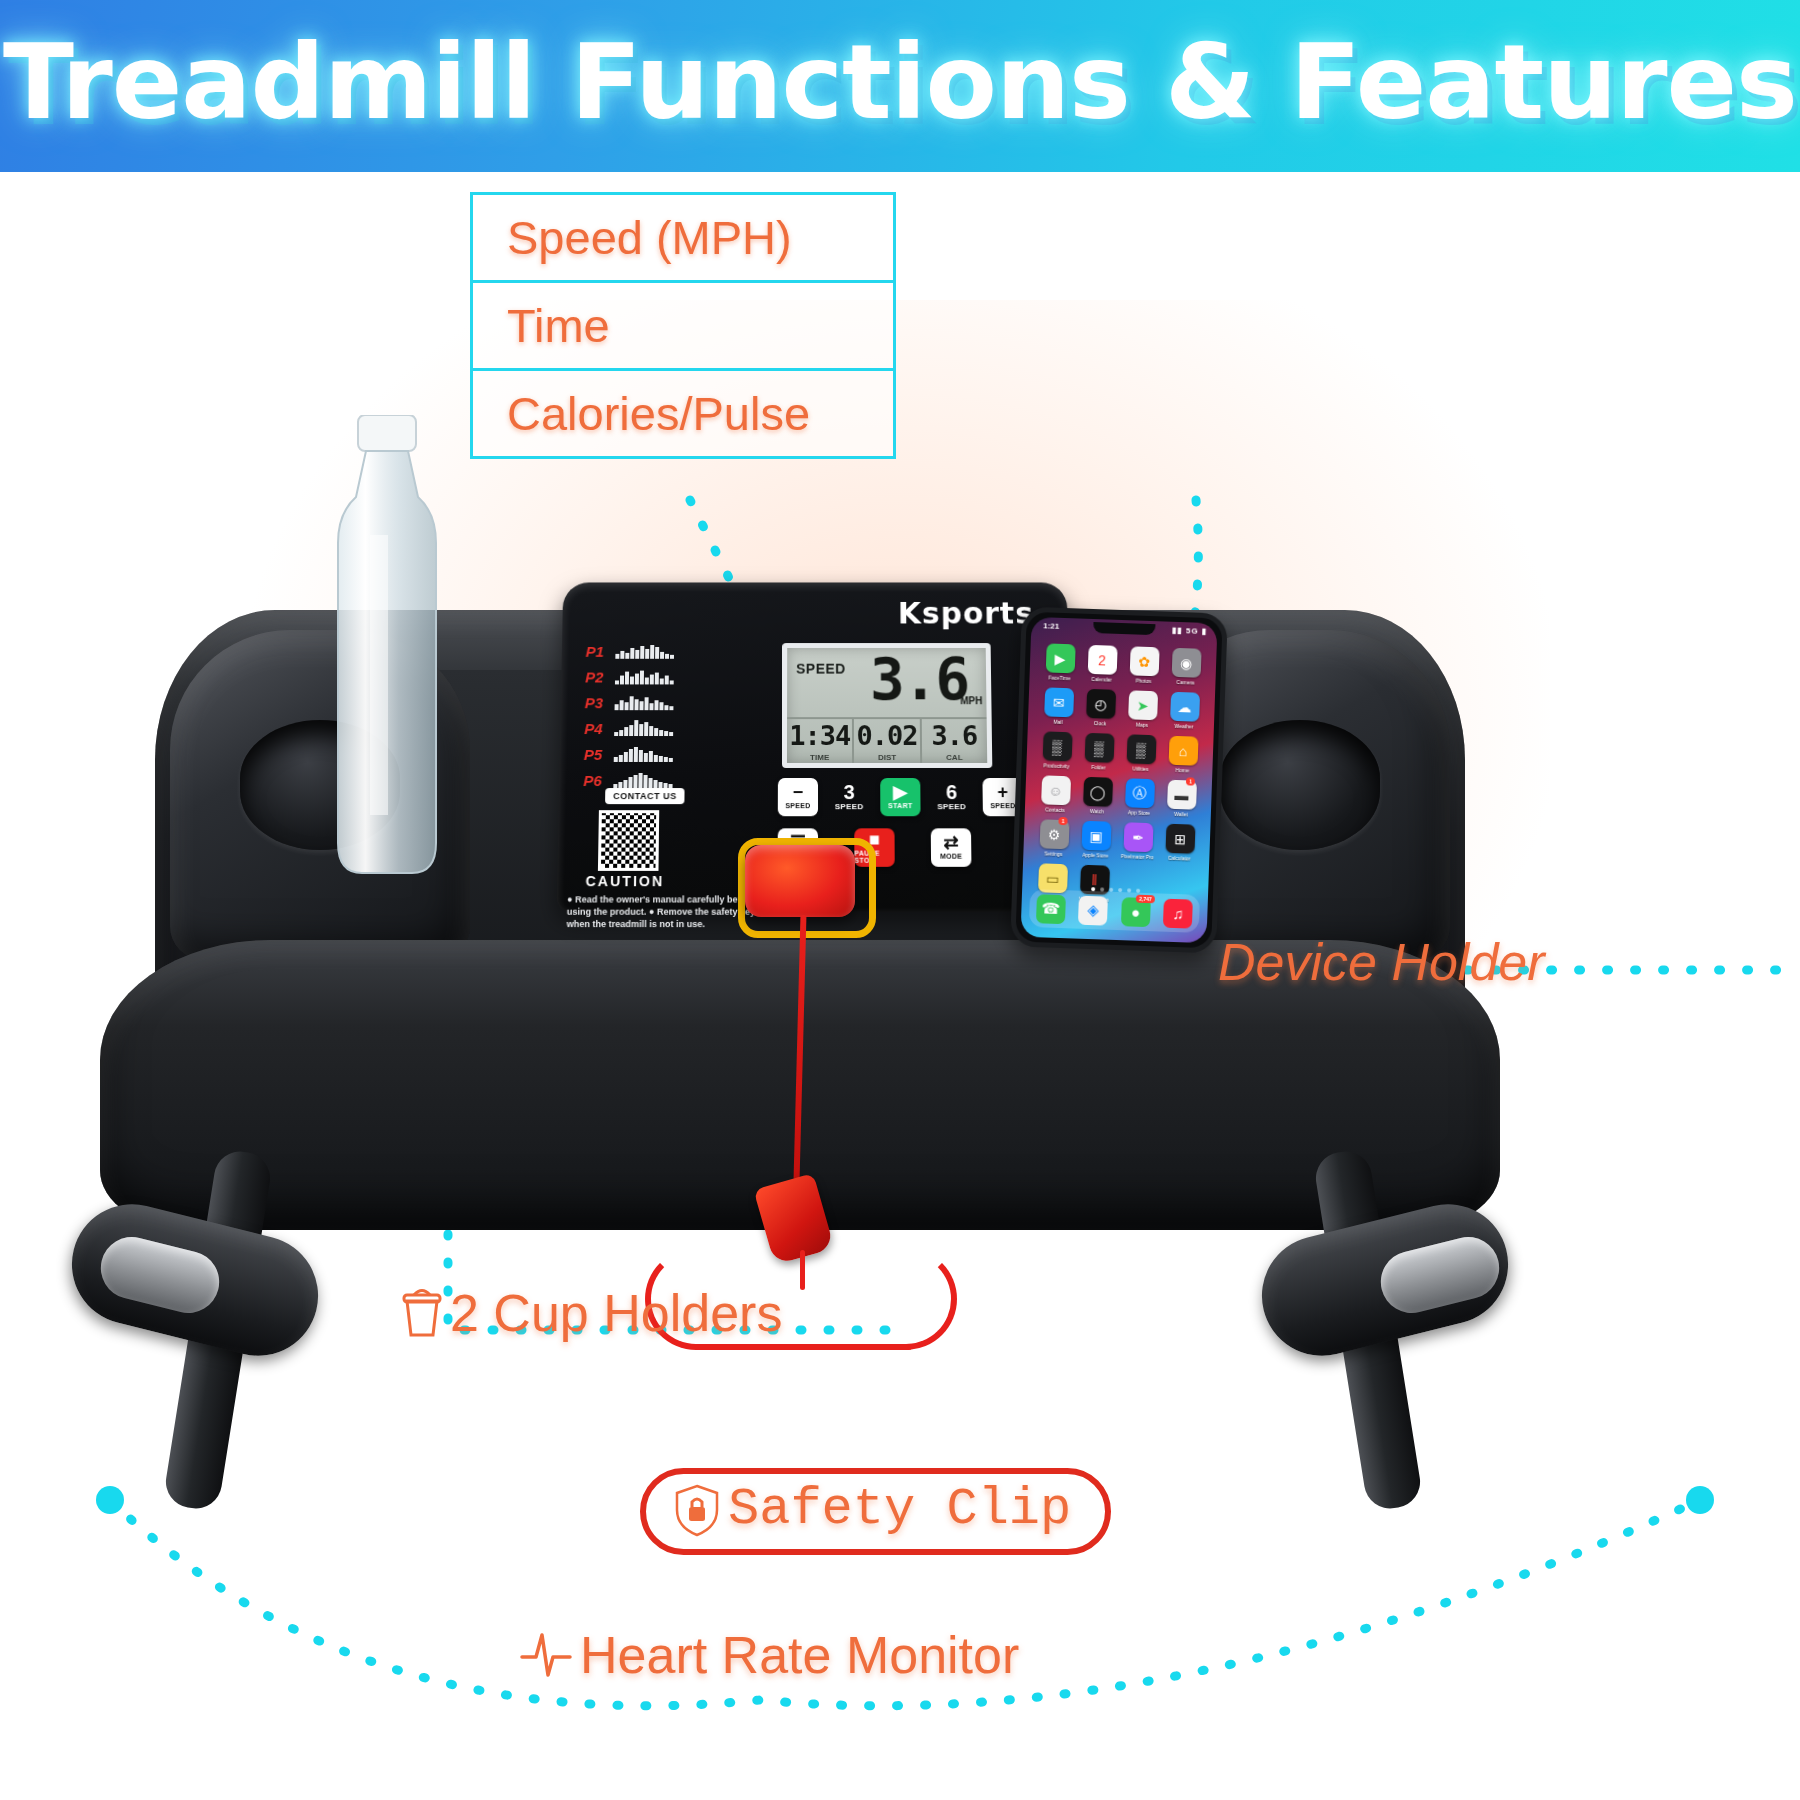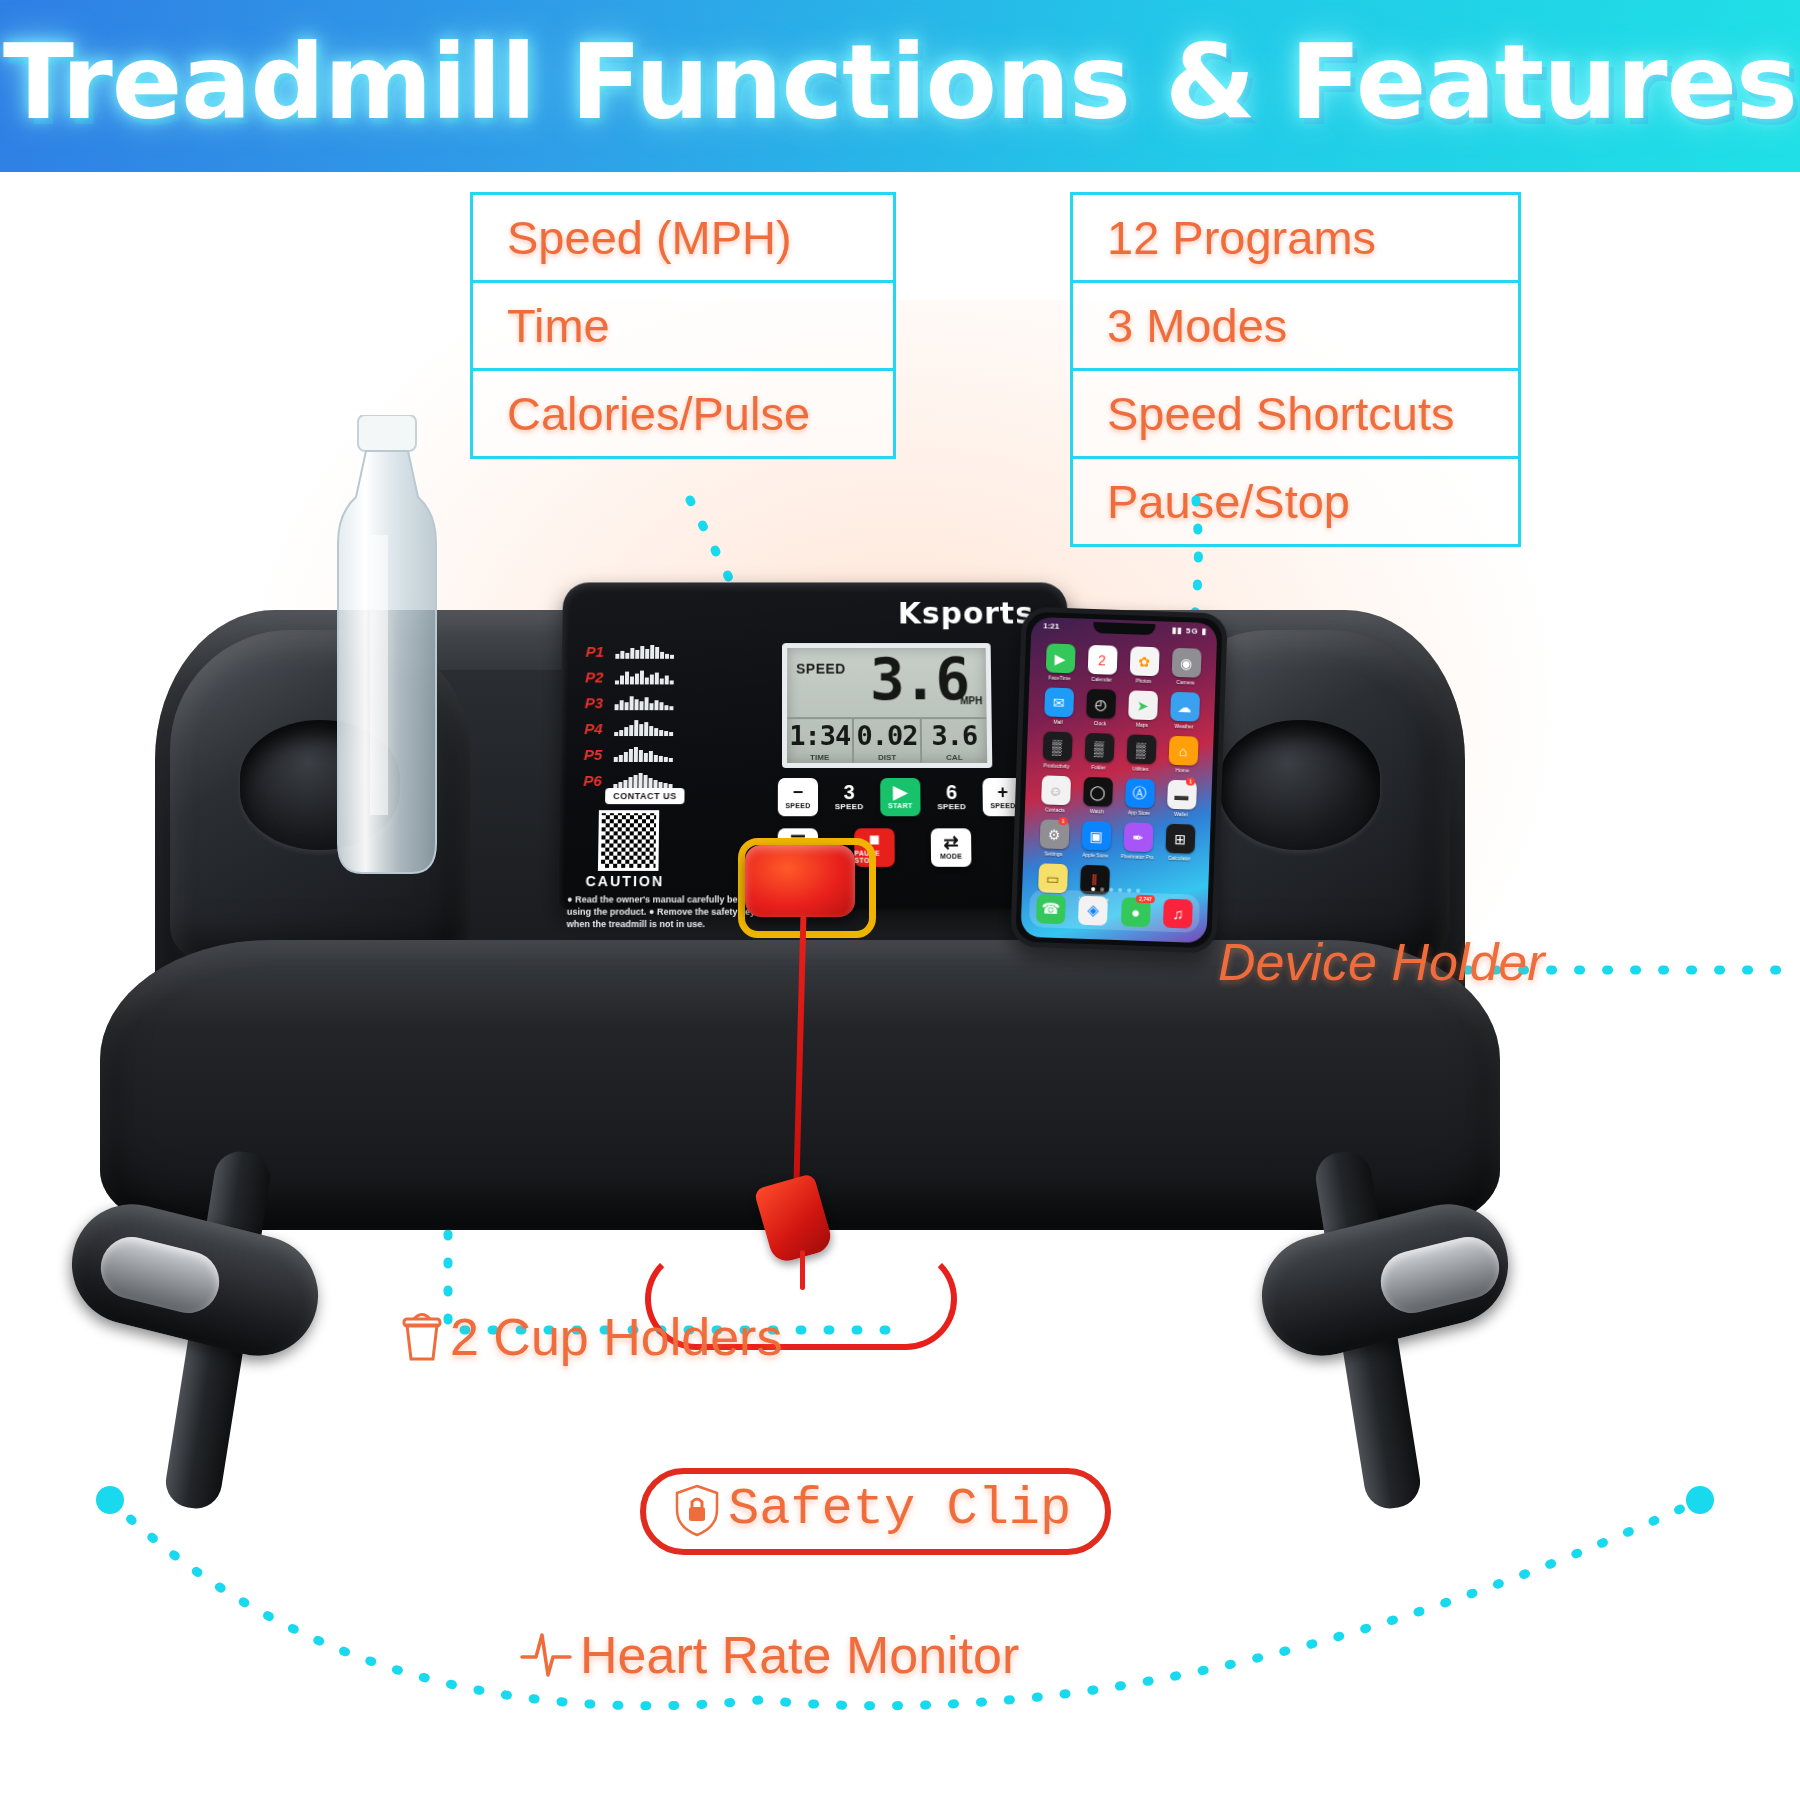--- a/index.html
+++ b/index.html
@@ -47,21 +47,21 @@
   #table-right{left:1070px;top:192px;width:445px;}
   #table-right .frow{height:85px;}
 
   
   .callout{
     position:absolute;color:#ef6d3c;font-size:52px;white-space:nowrap;
     text-shadow:0 3px 6px rgba(240,120,70,.4);
     display:flex;align-items:center;gap:6px;
   }
   #label-device-holder{left:1218px;top:932px;font-style:italic;}
-  #label-cup-holders{left:400px;top:1283px;margin-top:24px;}
+  #label-cup-holders{left:400px;top:1283px;}
   #label-heart-rate{left:518px;top:1625px;}
   #label-safety-clip{
     left:640px;top:1468px;
     border:6px solid #e02b1e;border-radius:46px;
     padding:6px 34px 10px 26px;background:rgba(255,255,255,.82);font-family:Liberation Mono, monospace;
   }
 
   
   .dots{position:absolute;pointer-events:none;}
 
@@ -268,26 +268,20 @@
   <div class="banner">
     <div class="banner-title">Treadmill Functions &amp; Features</div>
   </div>
 
   <div class="ftable" id="table-left">
     <div class="frow">Speed (MPH)</div>
     <div class="frow">Time</div>
     <div class="frow">Calories/Pulse</div>
   </div>
 
-  <div class="ftable" id="table-right">
-    <div class="frow">12 Programs</div>
-    <div class="frow">3 Modes</div>
-    <div class="frow">Speed Shortcuts</div>
-    <div class="frow">Pause/Stop</div>
-  </div>
 
   <svg class="dots" style="left:0;top:0;width:1800px;height:1800px;">
     <g fill="none" stroke="#18d9ee" stroke-width="9" stroke-linecap="round" stroke-dasharray="2 26">
 
       <path d="M 690 500 L 760 640 L 828 700"></path>
 
       <path d="M 1196 500 Q 1210 660 1140 800 T 1105 836"></path>
 
       <path d="M 828 700 L 1018 700 L 1018 816 L 828 816 Z"></path>
 

